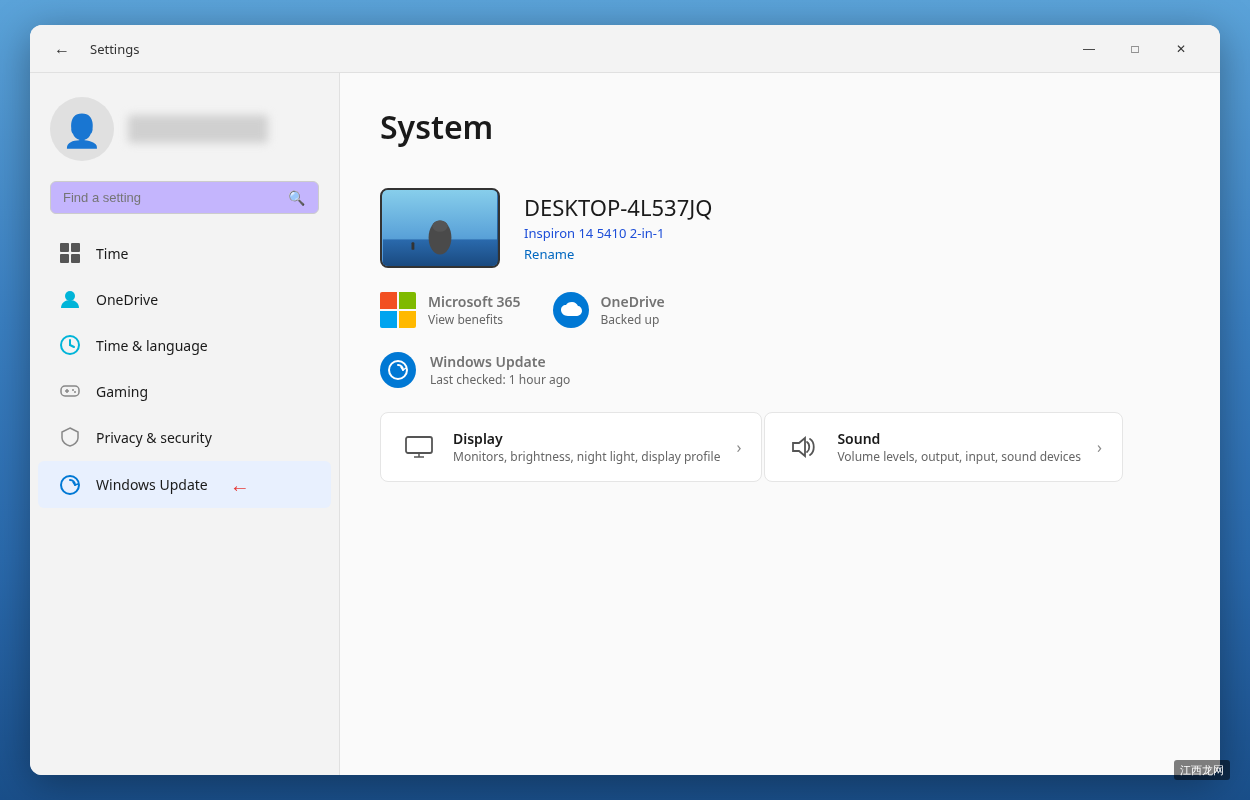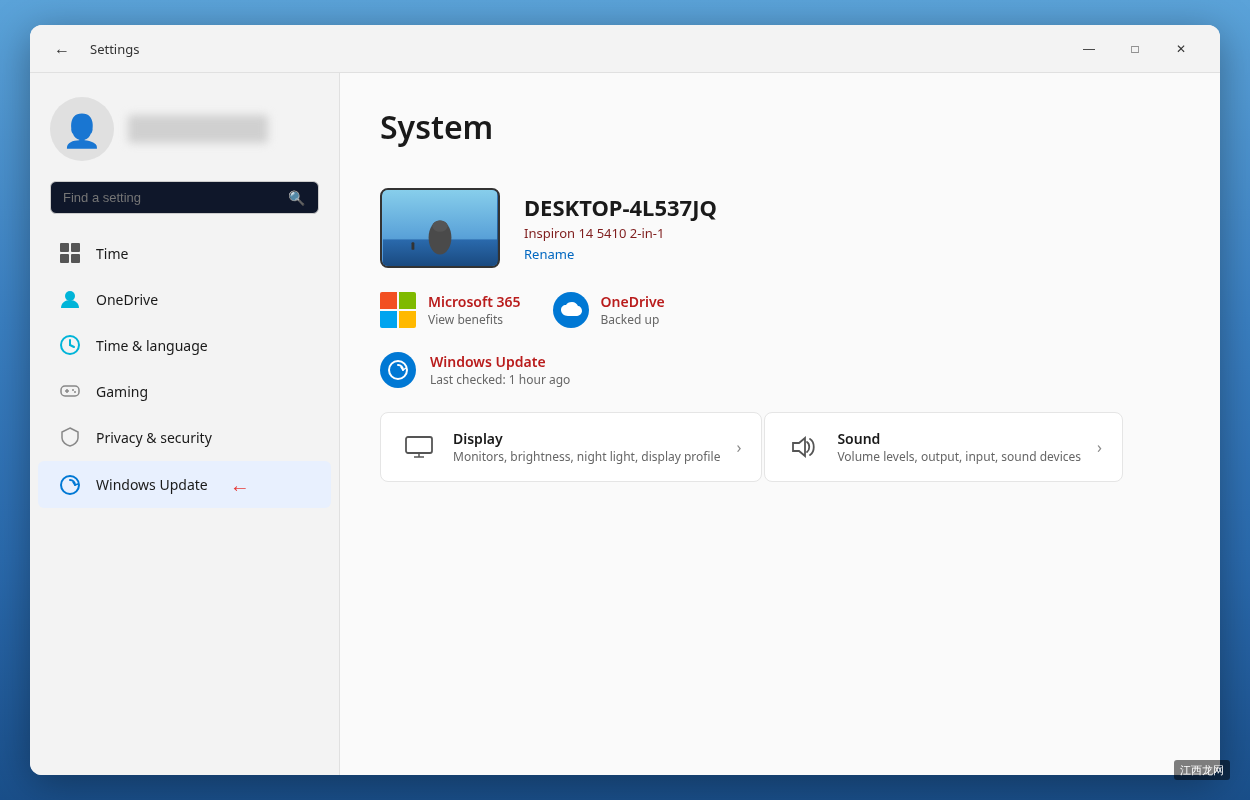--- a/index.html
+++ b/index.html
@@ -127,21 +127,21 @@
       height: 28px;
       background: #d0d0d0;
       border-radius: 4px;
       filter: blur(4px);
     }
 
     .search-box {
       margin: 0 20px 16px 20px;
       display: flex;
       align-items: center;
-      background: #0f172a;
+      background: #c4b5fd;
       border: 1px solid #ccc;
       border-radius: 6px;
       padding: 6px 12px;
       gap: 8px;
     }
 
     .search-input {
       border: none;
       outline: none;
       flex: 1;
@@ -225,27 +225,27 @@
     }
 
     
     .device-thumb svg {
       width: 100%;
       height: 100%;
     }
 
     .device-info h2 {
       font-size: 22px;
-      font-weight: 700;
+      font-weight: 400;
       color: #1a1a1a;
     }
 
     .device-info p {
       font-size: 13px;
-      color: #7f1d1d;
+      color: #1d4ed8;
       margin-top: 2px;
     }
 
     .device-info .rename-link {
       font-size: 13px;
       color: #0067c0;
       cursor: pointer;
       margin-top: 10px;
     }
 
@@ -297,21 +297,21 @@
       display: flex;
       align-items: center;
       justify-content: center;
       color: white;
       font-size: 18px;
     }
 
     .quick-action-text h4 {
       font-size: 14px;
       font-weight: 600;
-      color: #b91c1c;
+      color: #737373;
     }
 
     .quick-action-text p {
       font-size: 12px;
       color: #666;
     }
 
     .win-update-row {
       display: flex;
       align-items: center;

